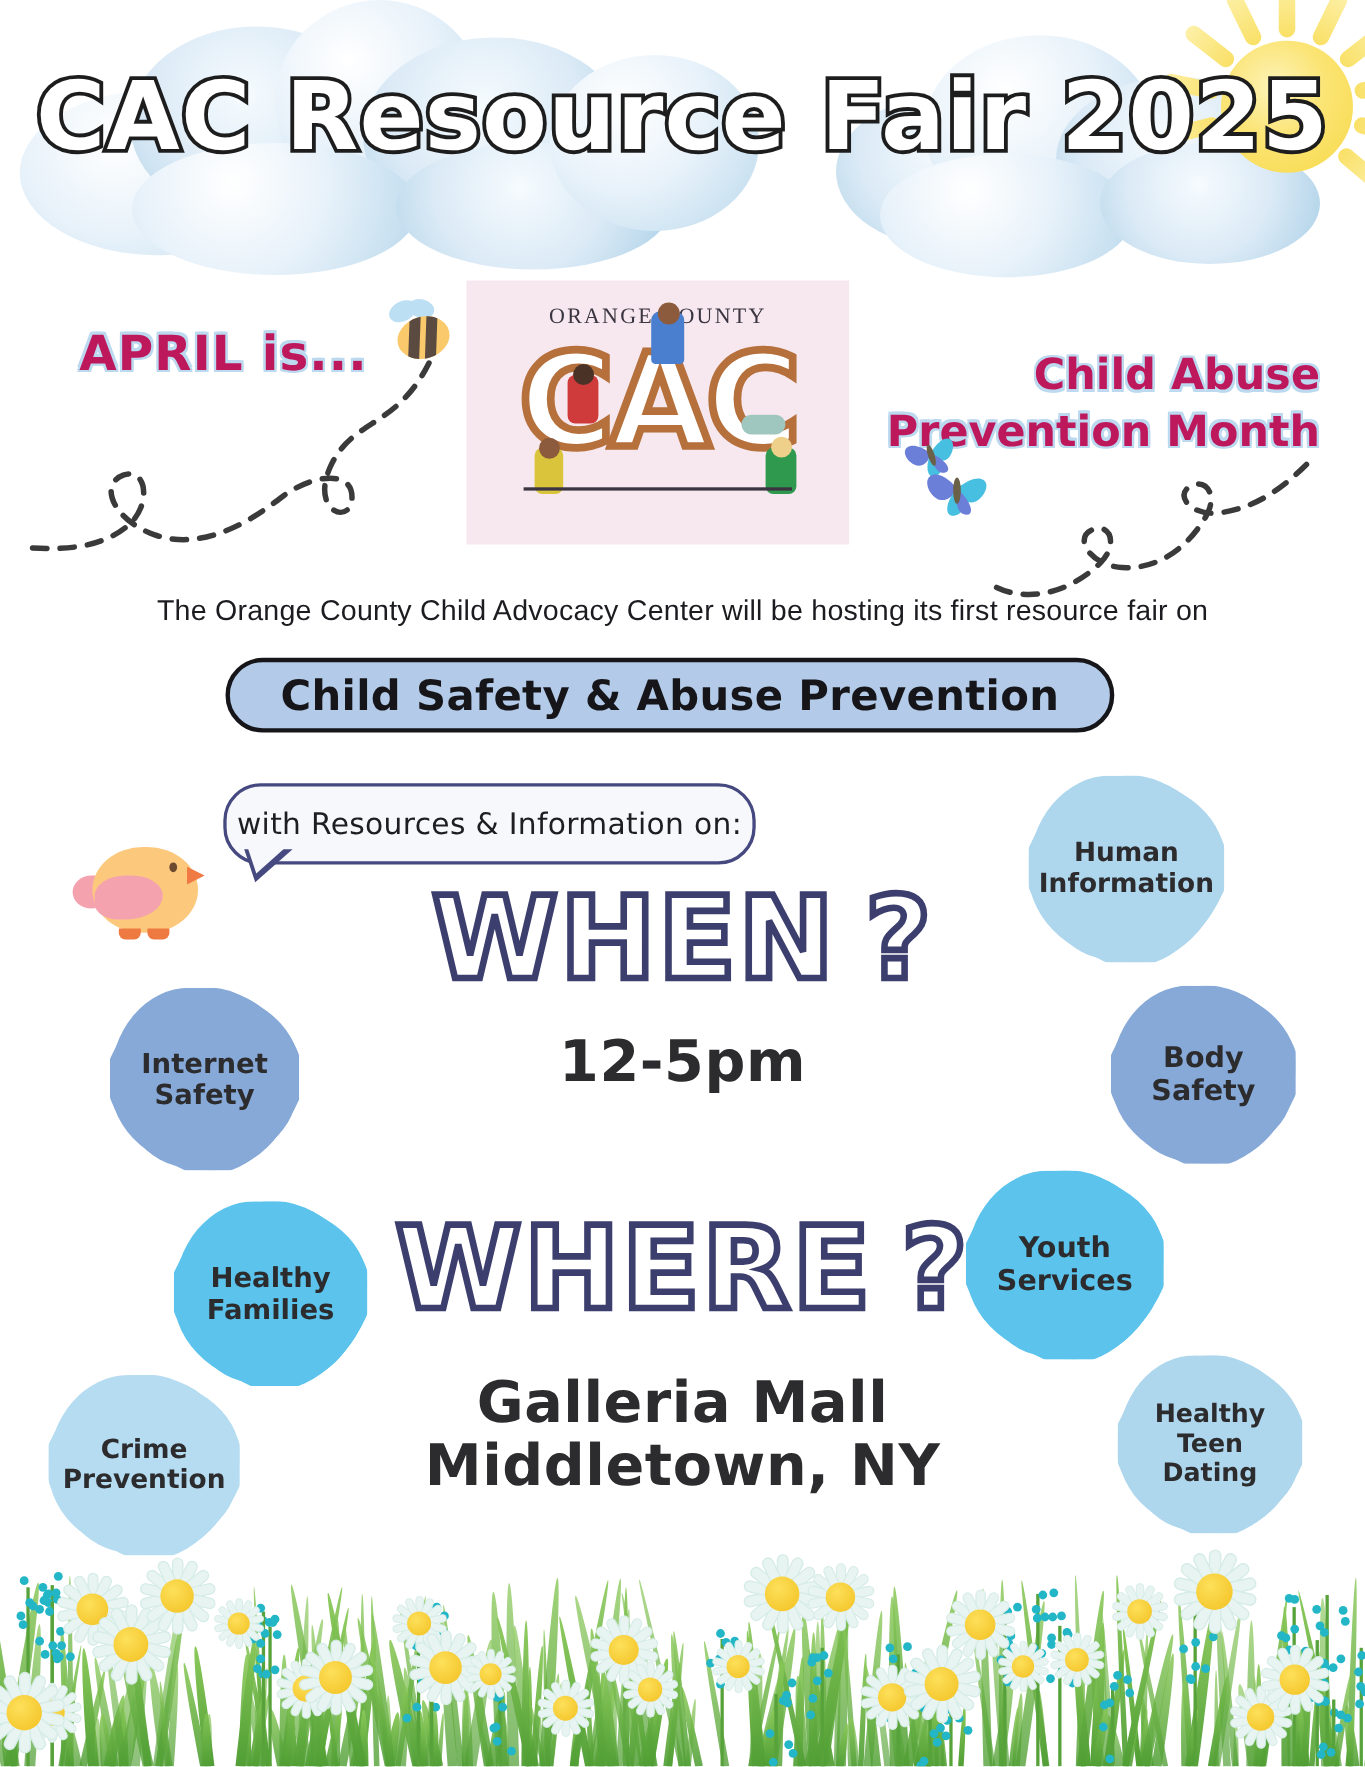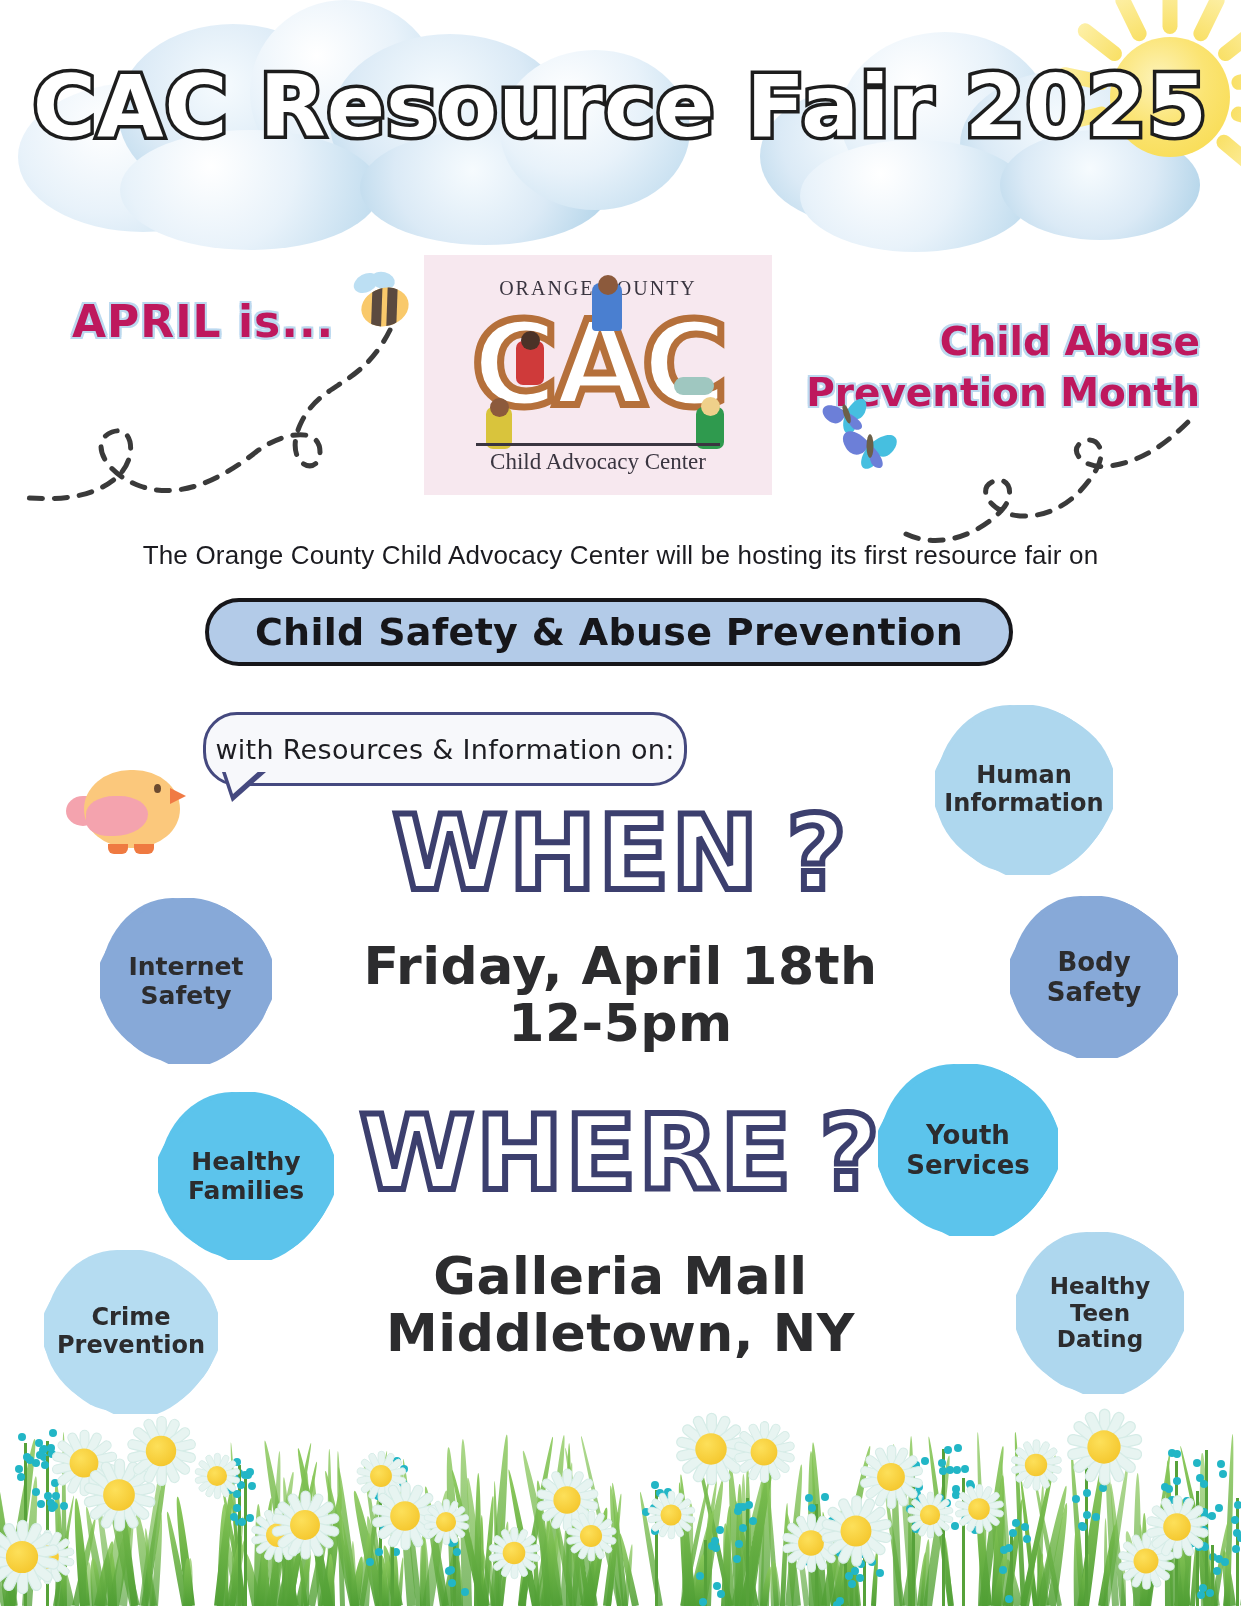--- a/index.html
+++ b/index.html
@@ -246,21 +246,20 @@
     <div class="logo-kid" style="left:168px;top:28px;width:30px;height:48px;background:#4a7fd0;border-radius:8px 8px 4px 4px;"></div>
     <div class="logo-kid" style="left:174px;top:20px;width:20px;height:20px;border-radius:50%;background:#8c5a3c;"></div>
     <div class="logo-kid" style="left:92px;top:86px;width:28px;height:44px;background:#cf3a3a;border-radius:7px;"></div>
     <div class="logo-kid" style="left:97px;top:76px;width:19px;height:19px;border-radius:50%;background:#4b3227;"></div>
     <div class="logo-kid" style="left:62px;top:152px;width:26px;height:42px;background:#d9c43c;border-radius:7px;"></div>
     <div class="logo-kid" style="left:66px;top:143px;width:19px;height:19px;border-radius:50%;background:#8c5a3c;"></div>
     <div class="logo-kid" style="left:272px;top:152px;width:28px;height:42px;background:#2f9a4e;border-radius:7px;"></div>
     <div class="logo-kid" style="left:277px;top:142px;width:19px;height:19px;border-radius:50%;background:#efd08a;"></div>
     <div class="logo-kid" style="left:250px;top:122px;width:40px;height:18px;background:#9fc7c0;border-radius:9px;"></div>
     <div id="logo-rule"></div>
-    <div id="logo-sub">Child Advocacy Center</div>
   </div>
 
   <div id="intro-line">The Orange County Child Advocacy Center will be hosting its first resource fair on</div>
 
   <div id="banner-pill">
     <span id="banner-text">Child Safety &amp; Abuse Prevention</span>
   </div>
 
   <div id="speech-bubble">
     <span id="speech-text">with Resources &amp; Information on:</span>
@@ -275,21 +274,20 @@
     <div id="chick-beak"></div>
     <div id="chick-eye"></div>
     <div class="chick-foot" style="left:46px;"></div>
     <div class="chick-foot" style="left:72px;"></div>
   </div>
 
   <div id="when-heading">
     <span class="big-outline">WHEN</span><span class="big-outline qmark">?</span>
   </div>
   <div id="when-details" class="detail-line">
-    <div>Friday, April 18th</div>
     <div>12-5pm</div>
   </div>
 
   <div id="where-heading">
     <span class="big-outline">WHERE</span><span class="big-outline qmark">?</span>
   </div>
   <div id="where-details" class="detail-line">
     <div>Galleria Mall</div>
     <div>Middletown, NY</div>
   </div>

